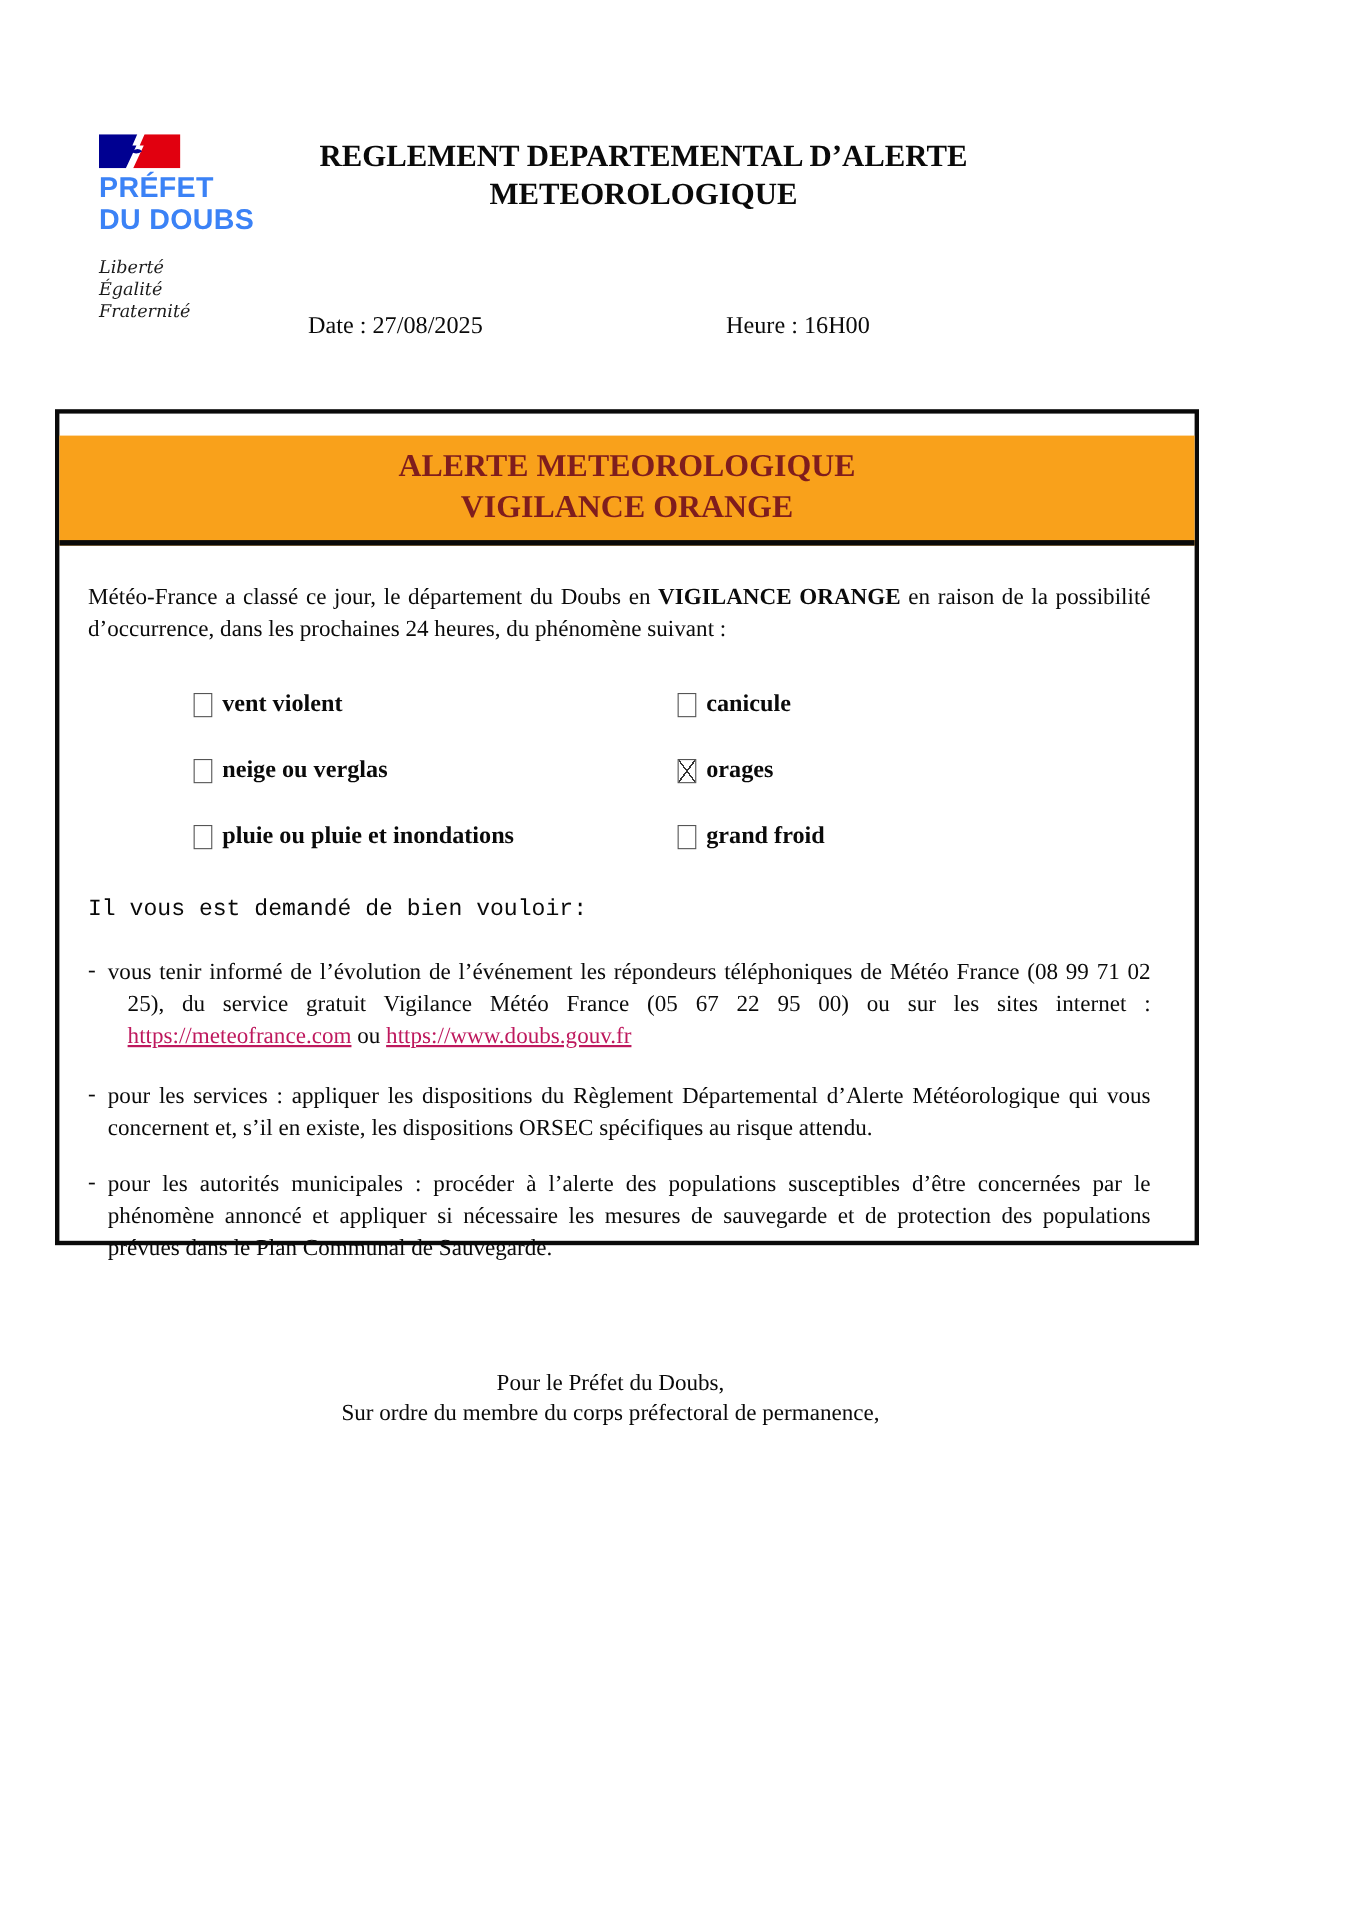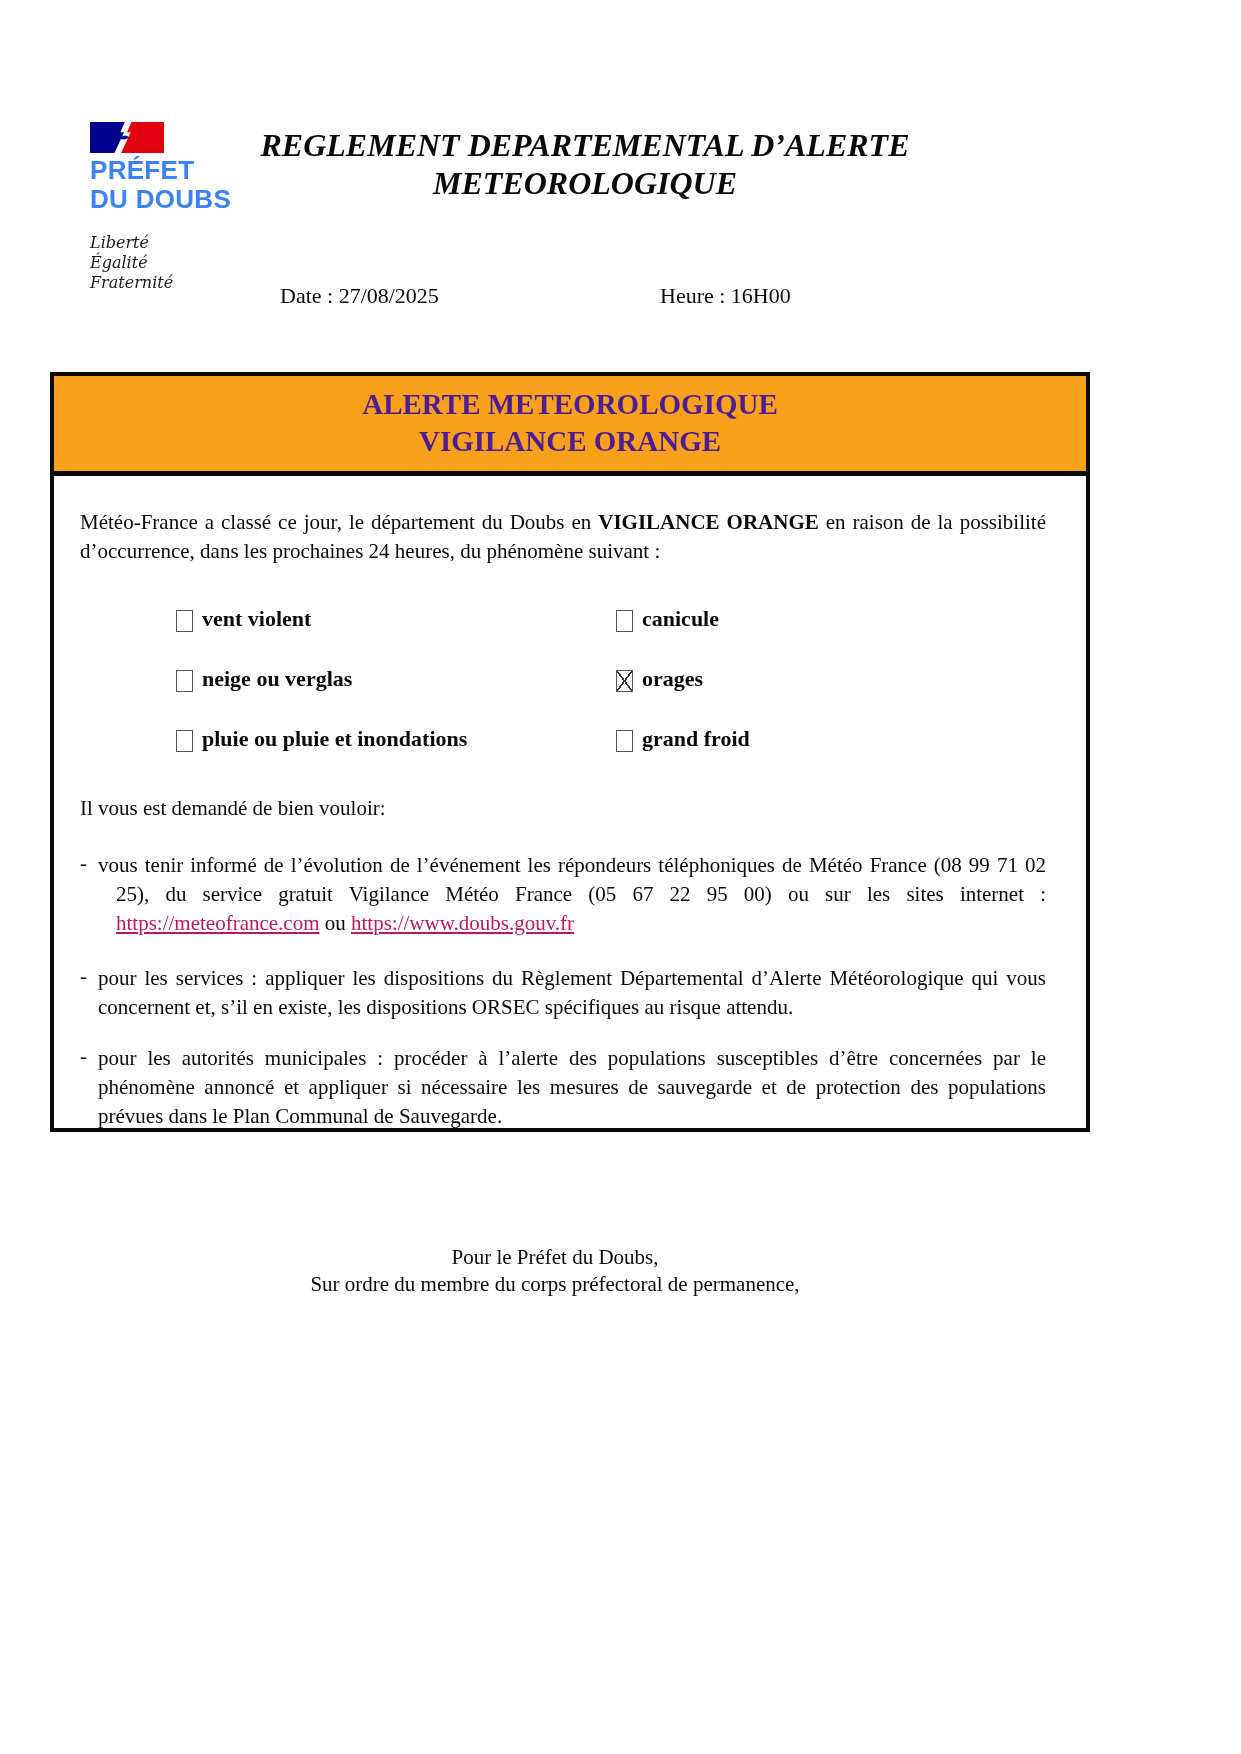--- a/index.html
+++ b/index.html
@@ -32,23 +32,22 @@
     font-size: 16px;
     line-height: 1.25;
     color: #1a1a1a;
   }
 
   .doc-title {
     position: absolute;
     left: 240px; top: 126px; width: 690px;
     text-align: center;
     font-weight: 700;
-    font-size: 32px;
+    font-size: 28px;
     line-height: 1.2;
-    font-style: italic;
   }
 
   .date-row { position: absolute; top: 283px; left: 0; width: 100%; font-size: 22px; }
   .date-item { position: absolute; white-space: nowrap; }
   .date-item.date  { left: 280px; }
   .date-item.heure { left: 660px; }
 
   
   .alert-box {
     position: absolute;
@@ -59,21 +58,22 @@
     background: #ffffff;
   }
   .banner {
     background: #F9A11B;
     border-bottom: 5px solid #0a0a0a;
     text-align: center;
     font-weight: 700;
     font-size: 29px;
     line-height: 1.28;
     padding: 10px 0 11px 0;
-    color: #4c1d95;
+    color: #7f1d1d;
+    margin-top: 20px;
   }
   .box-body { padding: 20px 40px 0 26px; font-size: 21px; }
 
   .intro { margin: 12px 0 0 0; text-align: justify; line-height: 1.38; }
 
   .cb-grid {
     display: grid;
     grid-template-columns: 440px 1fr;
     margin: 40px 0 0 50px;
     row-gap: 34px;
@@ -87,21 +87,21 @@
     flex: none;
     background: #ffffff;
     cursor: default;
   }
   .cb-box.checked {
     background-image:
       linear-gradient(to top right,  transparent 47%, #333 47%, #333 53%, transparent 53%),
       linear-gradient(to bottom right, transparent 47%, #333 47%, #333 53%, transparent 53%);
   }
 
-  .request { margin: 44px 0 0 0; }
+  .request { margin: 44px 0 0 0; font-family: Liberation Mono, monospace; }
 
   .bullet { display: flex; margin-top: 30px; }
   .bullet.b2 { margin-top: 26px; }
   .bullet.b3 { margin-top: 22px; }
   .bullet-dash { width: 18px; flex: none; }
   .bullet-text { flex: 1; text-align: justify; line-height: 1.38; }
   .bullet-text.hang2 { padding-left: 18px; text-indent: -18px; }
 
   .doc-link { color: #be185d; text-decoration: underline; cursor: pointer; }
 

